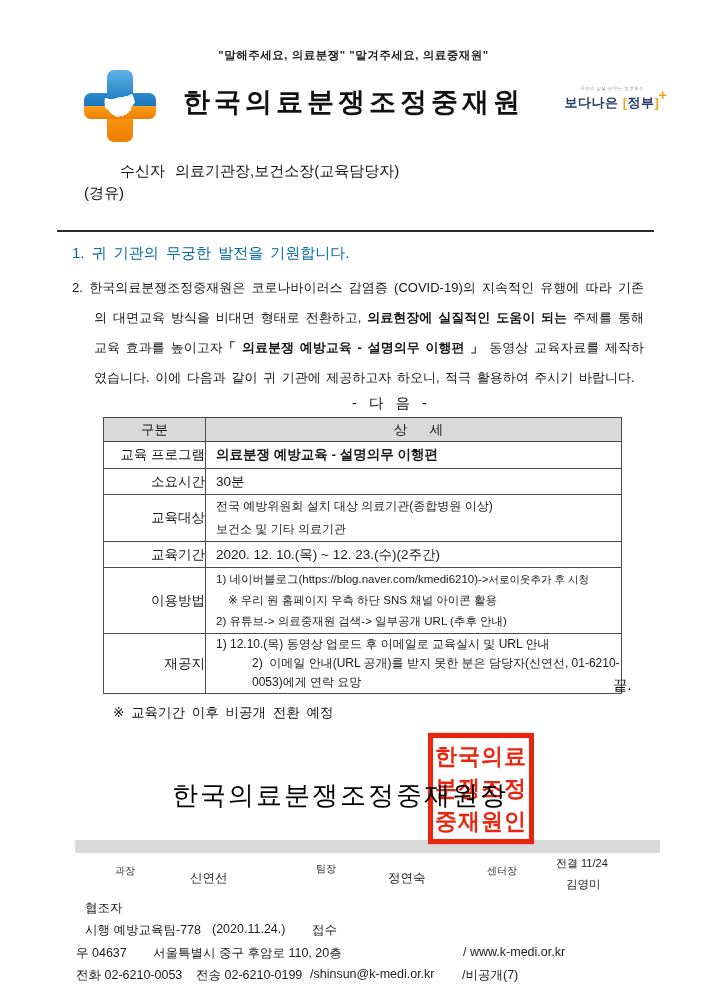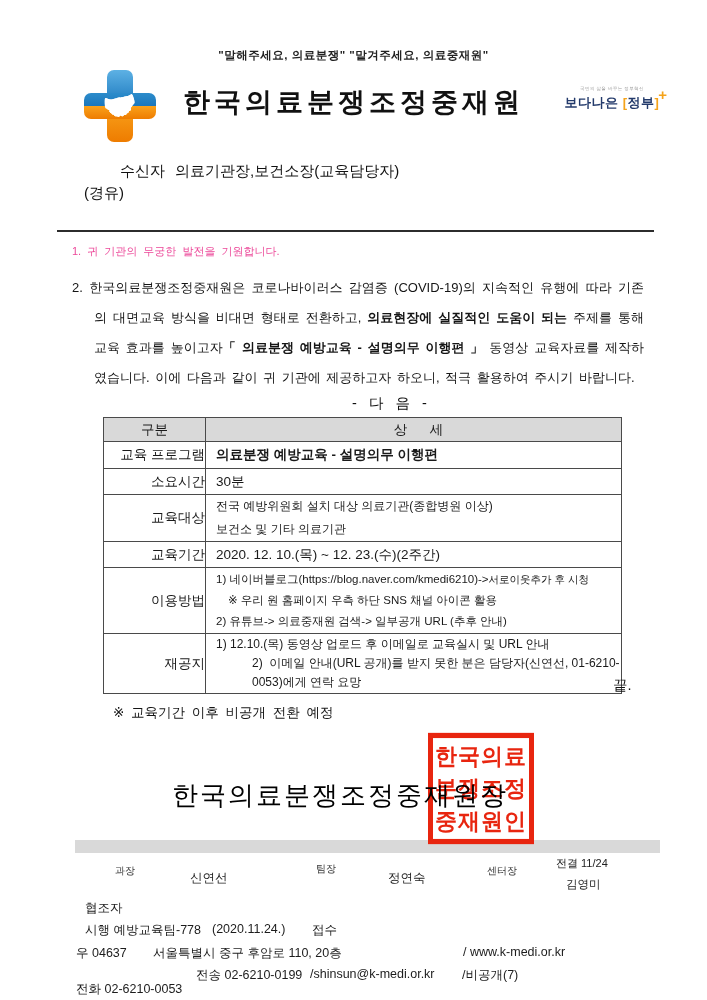--- a/index.html
+++ b/index.html
@@ -30,21 +30,21 @@
   .gov .br{color:#f5a31a;font-weight:bold;}
   .gov .plus{position:absolute;right:-8px;top:-8px;color:#f5a31a;font-size:15px;font-weight:bold;}
 
   
   .meta{left:84px;top:160px;font-size:15px;line-height:22.3px;color:#111;}
   .meta .lbl{display:inline-block;margin-right:10px;}
   .subject-line{word-spacing:4px;}
   .title-rule{left:57px;top:230px;width:597px;height:2px;background:#2c2c2c;}
 
   
-  .para1{left:72px;top:244px;font-size:11px;word-spacing:3px;color:#ec4899;text-align:right;}
+  .para1{left:72px;top:244px;font-size:15px;word-spacing:3px;color:#0369a1;text-align:right;}
   .para2{left:72px;top:273px;width:572px;font-size:13px;line-height:30px;text-align:justify;word-spacing:2px;color:#151515;}
   .para2 .ind{padding-left:22px;display:block;text-indent:-22px;}
   .bold{font-weight:bold;}
   .daum{left:0;top:394px;width:100%;text-align:center;font-size:14.5px;color:#111;}
 
   
   .tbl{left:103px;top:417px;border-collapse:collapse;table-layout:fixed;width:508px;padding-left:35px;}
   .tbl td{border:1.5px solid #4a4a4a;vertical-align:middle;padding:0;}
   .tbl .c1{width:101px;text-align:right;font-size:13.5px;}
   .tbl .c2{width:405px;padding-left:10px;font-size:13.5px;}
@@ -175,18 +175,18 @@
   <span class="abs ft" style="left:85px;top:900px;">협조자</span>
 
   <span class="abs ft" style="left:85px;top:922px;">시행 예방교육팀-778</span>
   <span class="abs ft" style="left:212px;top:922px;">(2020.11.24.)</span>
   <span class="abs ft" style="left:312px;top:922px;">접수</span>
 
   <span class="abs ft" style="left:76px;top:945px;">우 04637</span>
   <span class="abs ft" style="left:153px;top:945px;">서울특별시 중구 후암로 110, 20층</span>
   <span class="abs ft" style="left:463px;top:945px;">/ www.k-medi.or.kr</span>
 
-  <span class="abs ft" style="left:76px;top:967px;margin-top:14px;">전화 02-6210-0053</span>
+  <span class="abs ft" style="left:76px;top:967px;">전화 02-6210-0053</span>
   <span class="abs ft" style="left:196px;top:967px;">전송 02-6210-0199</span>
   <span class="abs ft" style="left:310px;top:967px;">/shinsun@k-medi.or.kr</span>
   <span class="abs ft" style="left:462px;top:967px;">/비공개(7)</span>
 
 </div>
 
 </body></html>

